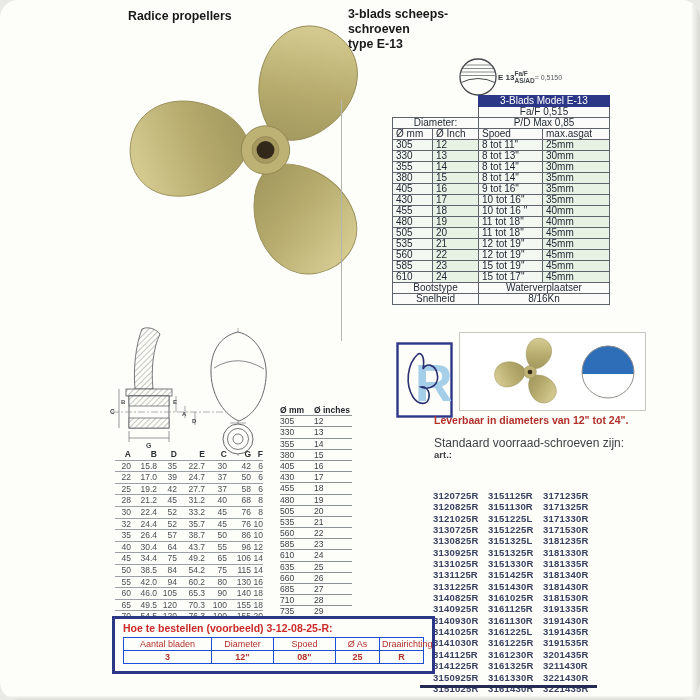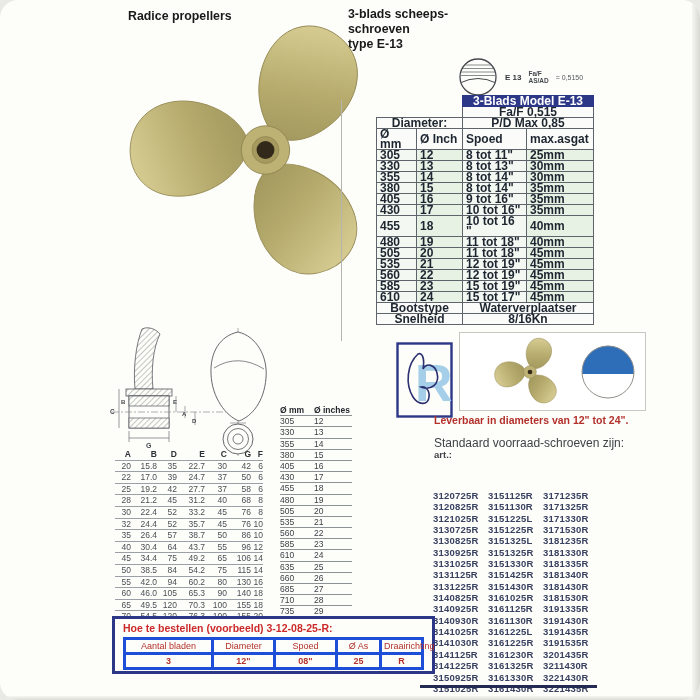--- a/index.html
+++ b/index.html
@@ -12,28 +12,28 @@
     background:linear-gradient(to bottom,#f6f6f2,#dcdcd6); }
 
   .title-left { position:absolute; left:128px; top:8px; font-size:13px; font-weight:800;
     color:#191919; transform:scaleX(.95); transform-origin:left top; }
   .title-right { position:absolute; left:348px; top:6px; font-size:13px; font-weight:800;
     color:#191919; line-height:15px; white-space:pre-line; transform:scaleX(.95); transform-origin:left top; }
 
   .prop-photo { position:absolute; left:113px; top:-4px; width:305px; height:308px; }
 
   
-  .e13row { position:absolute; left:458px; top:57px; display:flex; align-items:center; gap:7px; color:#333; }
+  .e13row { position:absolute; left:458px; top:57px; display:flex; align-items:center; color:#333; }
   .e13code { font-size:8px; font-weight:bold; color:#33373b; }
   .frac { display:inline-flex; flex-direction:column; font-size:6.5px; line-height:7.5px; color:#44484c; font-weight:bold; }
   .e13eq { font-size:7px; color:#55595d; }
 
   
-  table.spec { position:absolute; left:376px; top:95px; width:217px; border-collapse:collapse;
-    font-size:12px; color:#1d2530; table-layout:fixed;font-weight:bold; }
+  table.spec { position:absolute; left:392px; top:95px; width:217px; border-collapse:collapse;
+    font-size:10px; color:#1d2530; table-layout:fixed; }
   table.spec td { border:1px solid #5f646c; height:11px; padding:0 3px; background:#fbfcf9; line-height:10px; }
   table.spec td.blank { border:none; background:transparent; }
   table.spec td.navy { background:#2c3787; color:#fff; text-align:center; border-color:#2c3787; }
   table.spec td.ctr { text-align:center; }
   table.spec td.t2 { background:#e7f1e4; }
   table.spec td.t1 { background:#f4f8f2; }
 
   .vline { position:absolute; left:341px; top:100px; width:1px; height:241px; background:#b5b5b0; }
 
   
@@ -65,21 +65,21 @@
     font-weight:bold; color:#394160; letter-spacing:.2px; }
   .articles .col { width:55px;margin-top:24px; }
   .articles .col div { height:11.35px; line-height:11px; }
   .art-rule { position:absolute; left:420px; top:685px; width:177px; height:2.5px; background:#232b55; }
 
   
   .orderbox { position:absolute; left:112px; top:616px; width:323px; height:58px;
     border:3px solid #2c3787; background:#fdfdfa; padding:3px 8px 0 8px; }
   .order-heading { font-size:10.5px; font-weight:bold; color:#cc2a2a; margin-bottom:3px; }
   table.order { width:100%; border-collapse:collapse; font-size:9px; color:#b3312b; table-layout:fixed; }
-  table.order td { border:3px solid #1d4ed8; text-align:center; height:13px; line-height:12px; padding:0 2px; }
+  table.order td { border:1px solid #1d4ed8; text-align:center; height:13px; line-height:12px; padding:0 2px; }
   table.order tr.vals td { font-weight:bold; }
   table.order td:nth-of-type(1){width:88px;} table.order td:nth-of-type(2){width:62px;margin-top:6px;}
   table.order td:nth-of-type(3){width:62px;} table.order td:nth-of-type(4){width:44px;}
 </style>
 </head>
 <body>
 
 <div class="page">
 
   <div class="title-left">Radice propellers</div>

